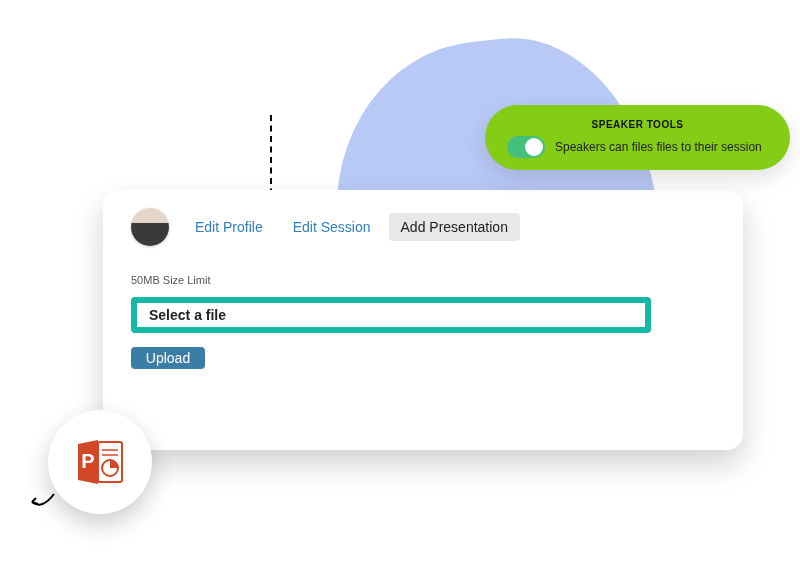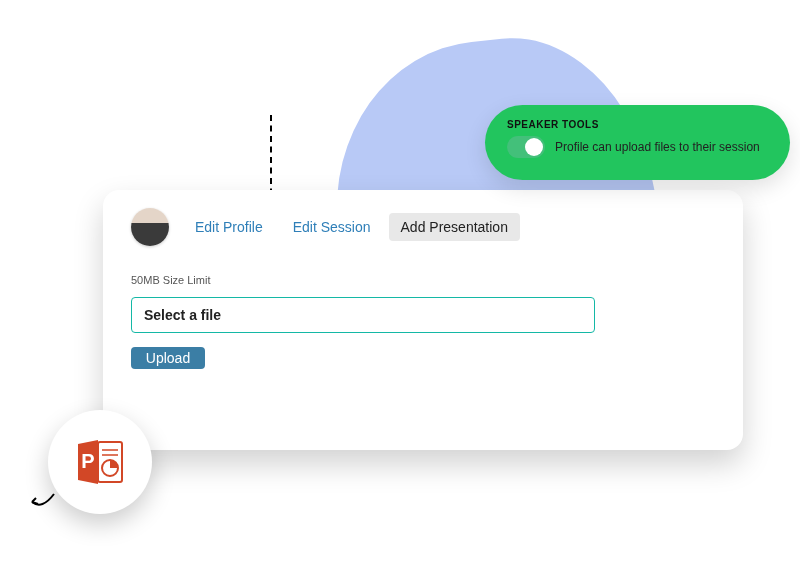--- a/index.html
+++ b/index.html
@@ -34,25 +34,26 @@
     border-left: 2px dashed #000;
     z-index: 1;
   }
 
   
   .speaker-tools-card {
     position: absolute;
     top: 105px;
     left: 485px;
     width: 305px;
-    background: #22c55e;
+    background: #84cc16;
     border-radius: 40px;
     box-shadow: 0 8px 22px rgba(0,0,0,0.12);
-    padding: 14px 22px 22px 22px;
+    padding: 14px 22px 12px 22px;
     z-index: 3;
+    text-align: center;
   }
   .speaker-tools-title {
     font-size: 10px;
     letter-spacing: 0.5px;
     font-weight: 700;
     color: #111;
     margin-bottom: 6px;
   }
   .toggle-row {
     display: flex;
@@ -130,23 +131,23 @@
     color: #555;
     margin-bottom: 18px;
   }
   .size-limit {
     font-size: 11px;
     color: #555;
     width: 500px;
     margin-bottom: 11px;
   }
   .file-input {
-    width: 464px;
+    width: 520px;
     height: 36px;
-    border: 1px solid #14b8a6;
+    border: 6px solid #14b8a6;
     border-radius: 4px;
     background: #fff;
     display: flex;
     align-items: center;
     padding: 0 12px;
     margin-bottom: 14px;
     cursor: pointer;
   }
   .file-input-text {
     font-size: 14px;
@@ -197,21 +198,21 @@
 
 <div class="blob"></div>
 <div class="dashed-line"></div>
 
 <div class="speaker-tools-card">
   <div class="speaker-tools-title">SPEAKER TOOLS</div>
   <div class="toggle-row">
     <div class="toggle">
       <div class="toggle-knob"></div>
     </div>
-    <div class="toggle-label">Profile can upload files to their session</div>
+    <div class="toggle-label">Speakers can files files to their session</div>
   </div>
 </div>
 
 <div class="main-card">
   <div class="tab-row">
     <div class="avatar"></div>
     <div class="tab">Edit Profile</div>
     <div class="tab">Edit Session</div>
     <div class="tab active">Add Presentation</div>
   </div>

